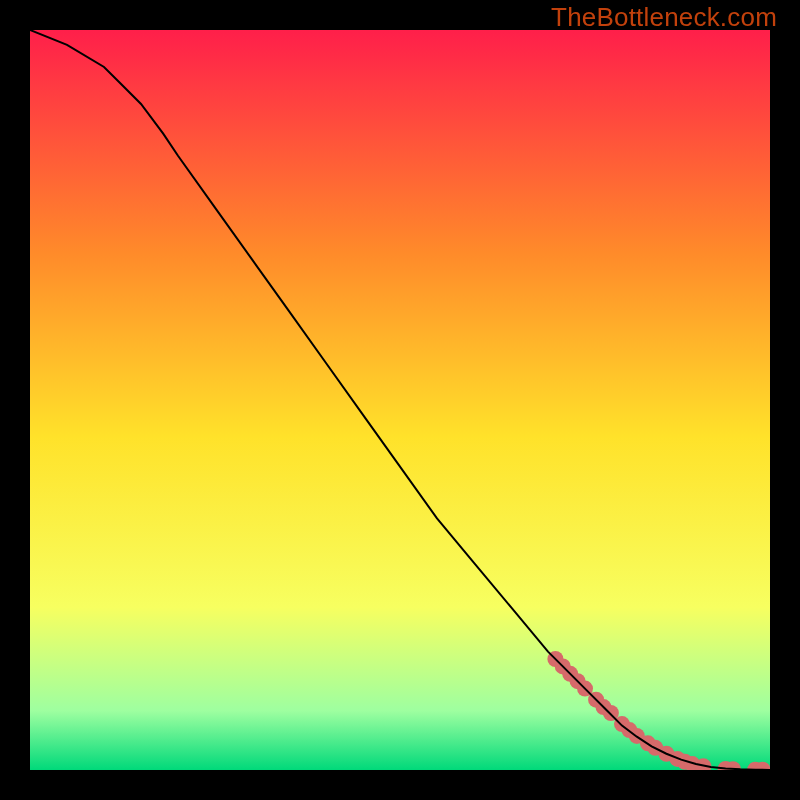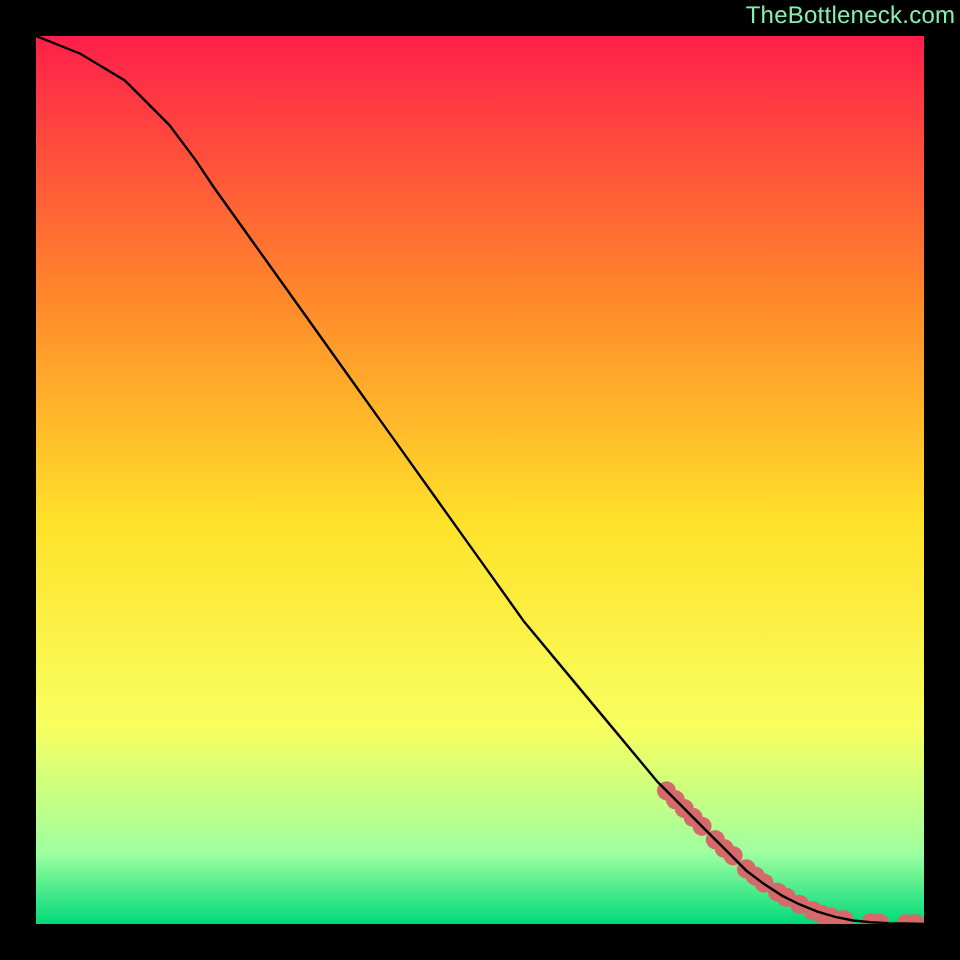--- a/index.html
+++ b/index.html
@@ -13,23 +13,23 @@
   }
   .stage {
     position: relative;
     width: 800px;
     height: 800px;
     background: #000;
   }
   .watermark {
     position: absolute;
     top: 2px;
-    right: 4px;
-    color: #86efac;
-    font-size: 20px;
+    right: 23px;
+    color: #c2410c;
+    font-size: 26px;
     letter-spacing: 0.2px;
     font-weight: 400;
     z-index: 20;
   }
   .plot {
     position: absolute;
     left: 30px;
     top: 30px;
     width: 740px;
     height: 740px;

